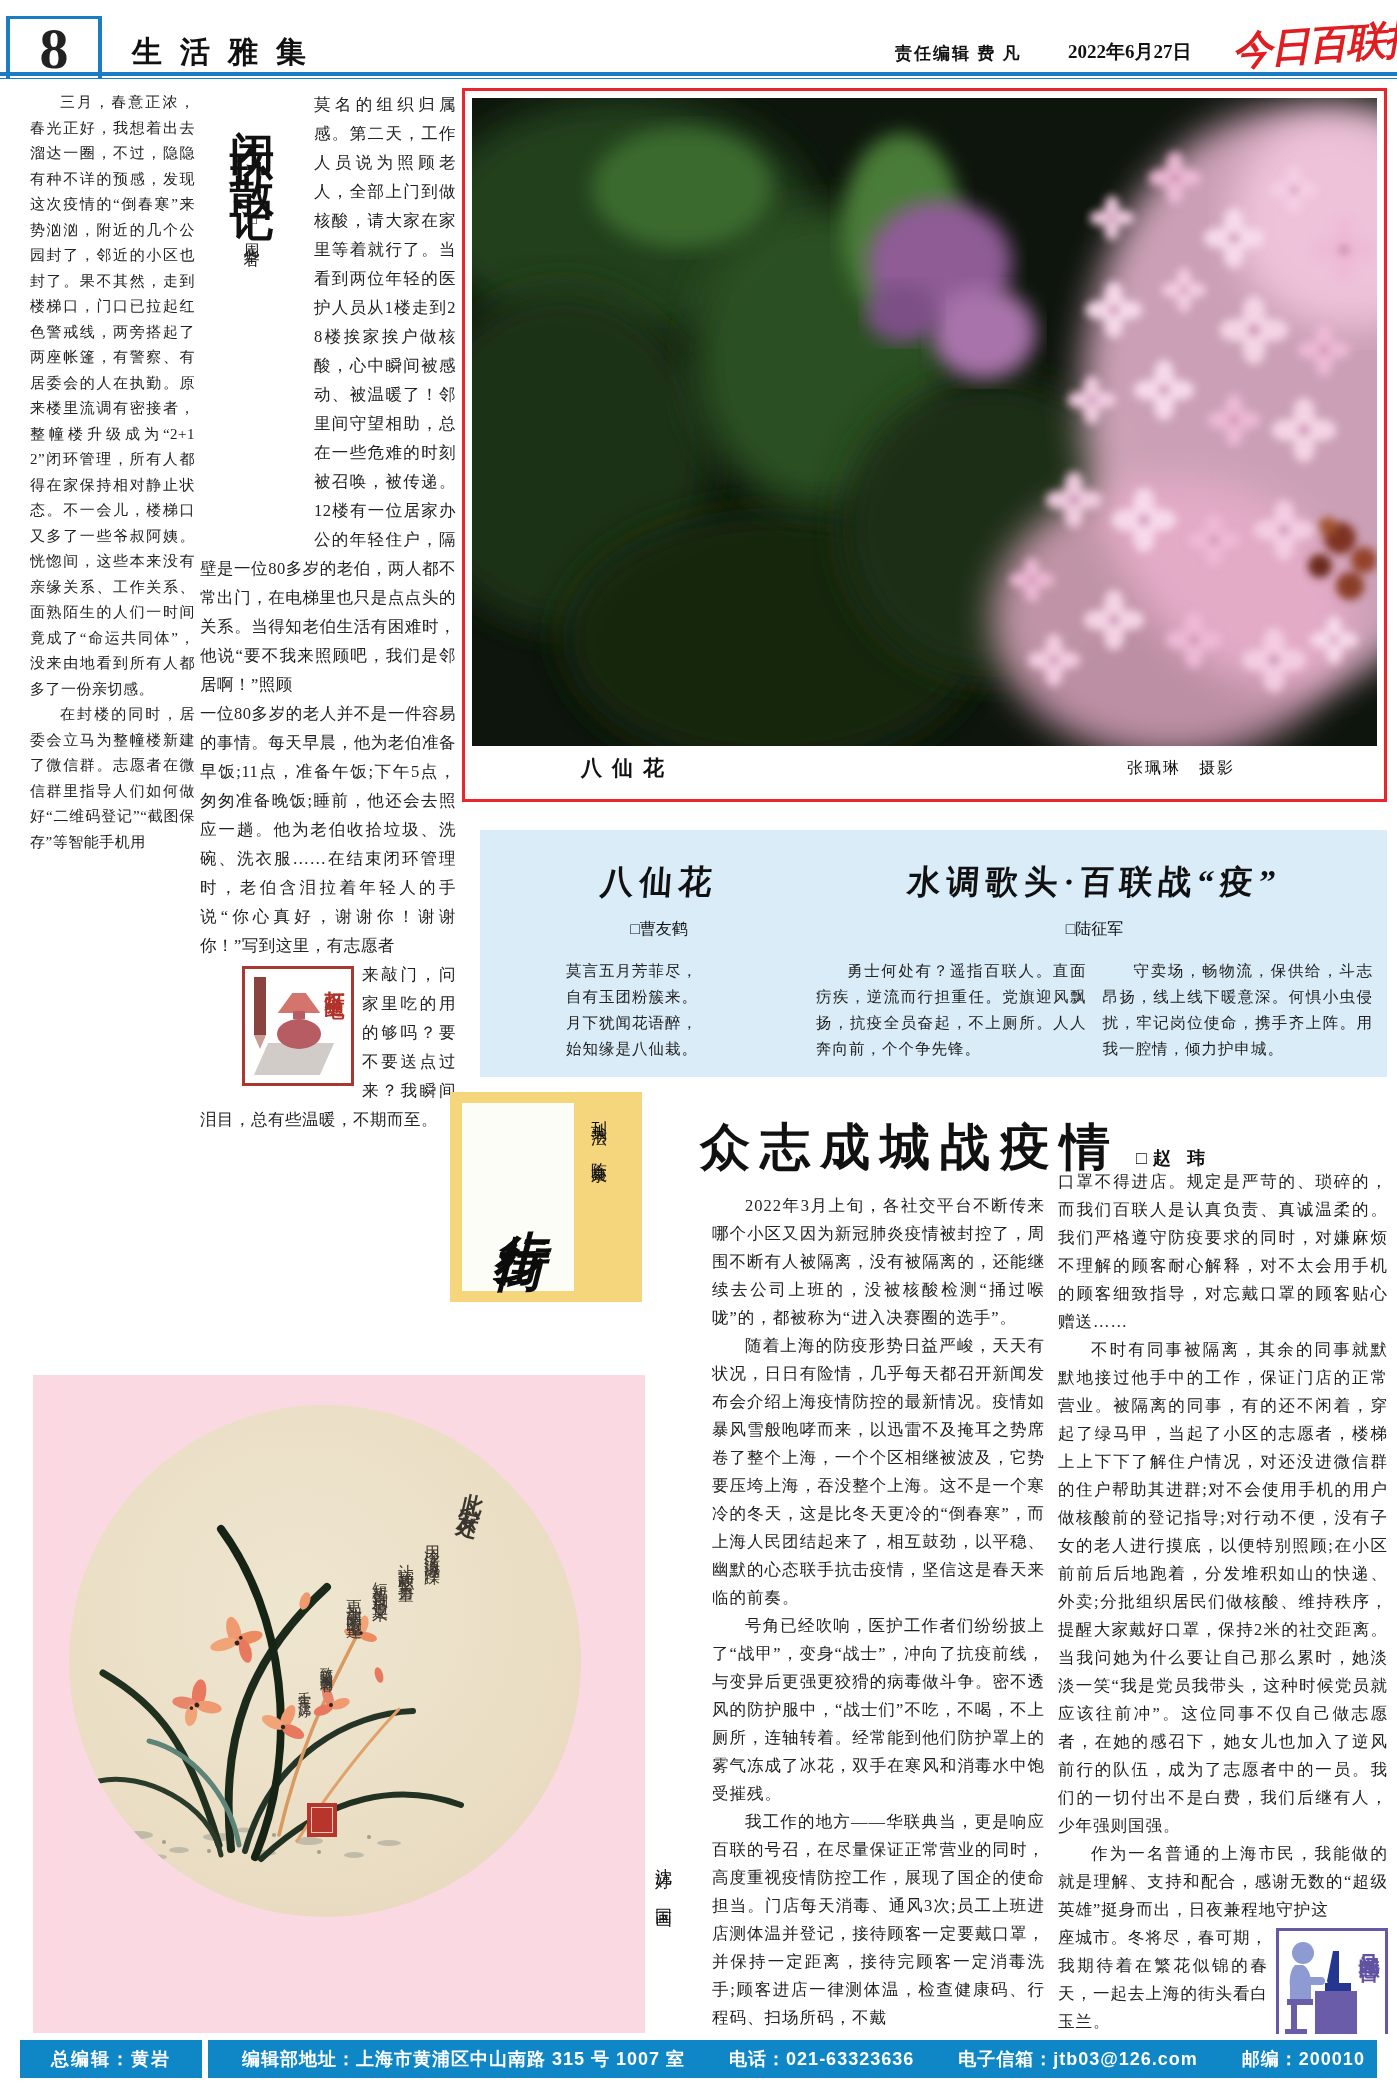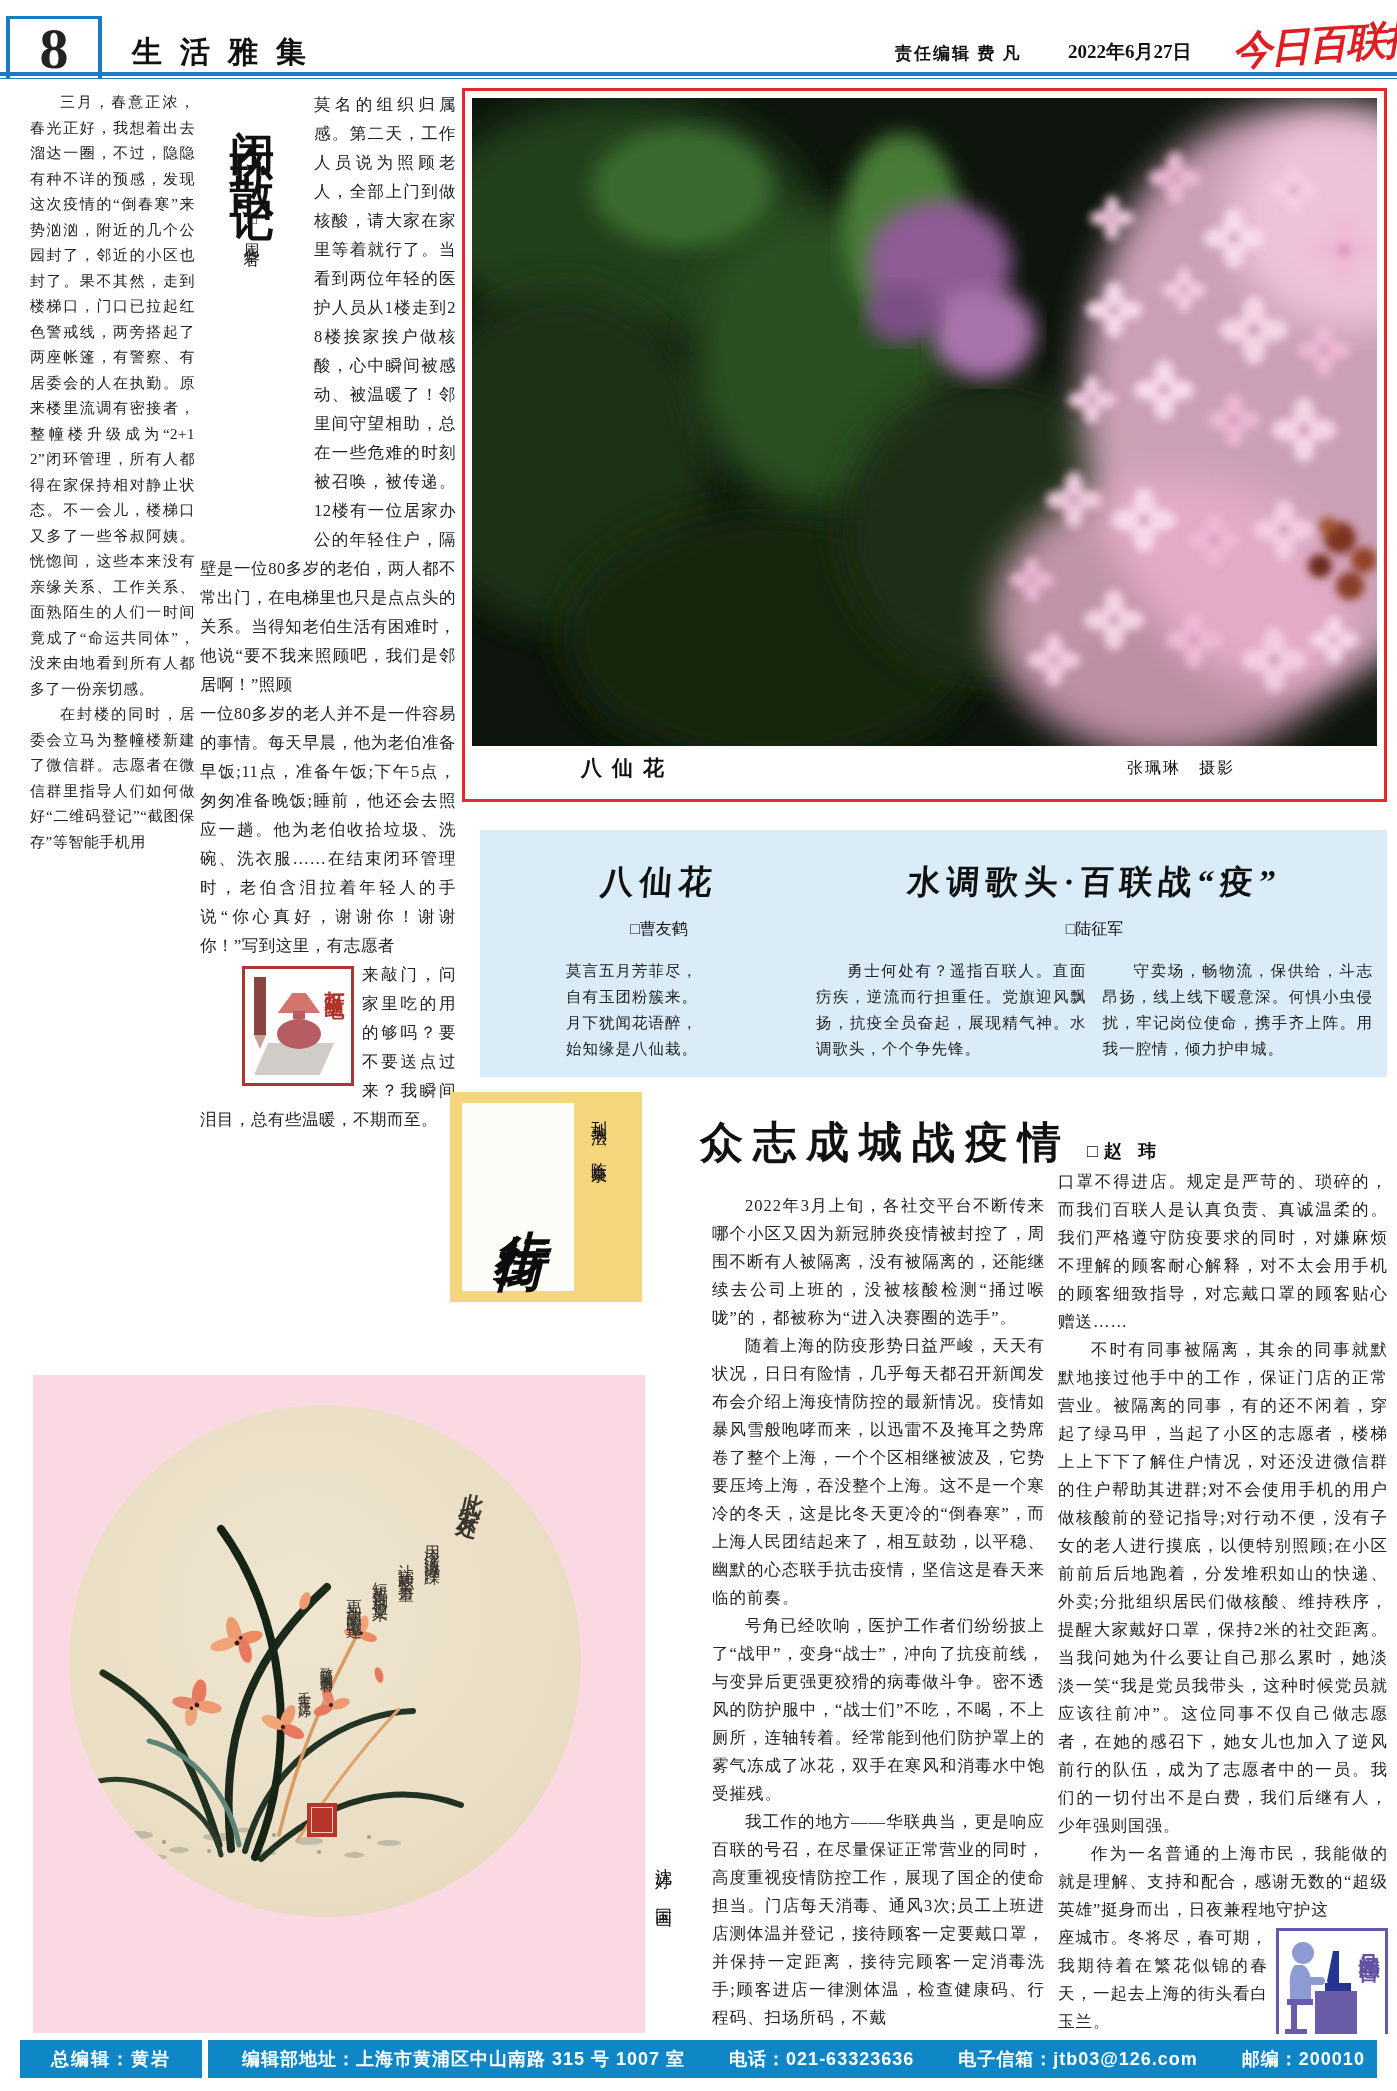--- a/index.html
+++ b/index.html
@@ -70,21 +70,21 @@
   .callig-panel{position:absolute;left:12px;top:11px;width:112px;height:188px;background:#fdfdf8;
     display:flex;align-items:center;justify-content:center;}
   .callig-text{writing-mode:vertical-rl;font-size:52px;font-weight:900;letter-spacing:6px;color:#0c0c0c;
     font-style:italic;font-family:"Liberation Serif",serif;}
   .callig-side{position:absolute;left:138px;top:16px;bottom:10px;writing-mode:vertical-rl;
     font-size:16px;color:#111;letter-spacing:3px;}
   .callig-artist{margin-top:22px;}
 
   
   .main-title-row{position:absolute;left:700px;top:1114px;width:690px;height:60px;white-space:nowrap;}
-  .main-title{font-size:43px;font-weight:900;letter-spacing:10px;color:#111;font-family:"Liberation Serif",serif;}
+  .main-title{font-size:50px;font-weight:900;letter-spacing:10px;color:#111;font-family:"Liberation Serif",serif;}
   .main-author{font-size:18px;font-weight:bold;margin-left:12px;letter-spacing:6px;color:#111;}
   #mcol1{left:712px;top:1192px;width:333px;height:842px;font-size:16.5px;line-height:28px;letter-spacing:1px;}
   #mcol2{left:1058px;top:1168px;width:330px;height:866px;font-size:16.5px;line-height:28px;letter-spacing:1px;}
   #mcol2 .lead{text-indent:0;}
   
   .corner-icon{float:right;width:112px;height:124px;margin:4px 0 0 8px;position:relative;
     border:3px solid #6658a6;background:#fff;}
   .corner-label{position:absolute;right:2px;top:6px;writing-mode:vertical-rl;font-size:21px;
     font-weight:900;color:#6253a2;letter-spacing:2px;}
 
@@ -243,21 +243,21 @@
         <div data-name="poem-line">莫言五月芳菲尽，</div>
         <div data-name="poem-line">自有玉团粉簇来。</div>
         <div data-name="poem-line">月下犹闻花语醉，</div>
         <div data-name="poem-line">始知缘是八仙栽。</div>
       </div>
     </div>
     <div class="poem-right" data-name="poem-right">
       <div class="poem-title" data-name="poem-right-title">水调歌头·百联战“疫”</div>
       <div class="poem-author" data-name="poem-right-author">□陆征军</div>
       <div class="poem-body" data-name="poem-right-body">
-        <p data-name="poem-right-column">勇士何处有？遥指百联人。直面疠疾，逆流而行担重任。党旗迎风飘扬，抗疫全员奋起，展现精气神。水调歌头，个个争先锋。</p>
+        <p data-name="poem-right-column">勇士何处有？遥指百联人。直面疠疾，逆流而行担重任。党旗迎风飘扬，抗疫全员奋起，不上厕所。人人奔向前，个个争先锋。</p>
         <p data-name="poem-right-column">守卖场，畅物流，保供给，斗志昂扬，线上线下暖意深。何惧小虫侵扰，牢记岗位使命，携手齐上阵。用我一腔情，倾力护申城。</p>
       </div>
     </div>
   </div>
 
   <div class="callig-box" data-name="calligraphy-box">
     <div class="callig-panel" data-name="calligraphy-panel">
       <span class="callig-text" data-name="calligraphy-text">步行街</span>
     </div>
     <div class="callig-side" data-name="calligraphy-side-label">

